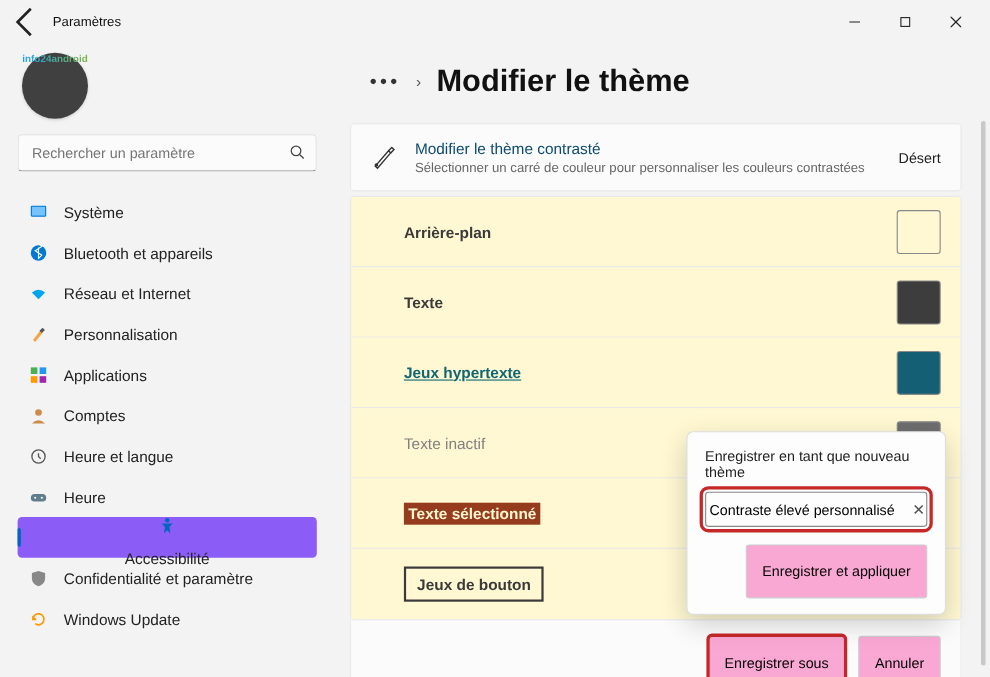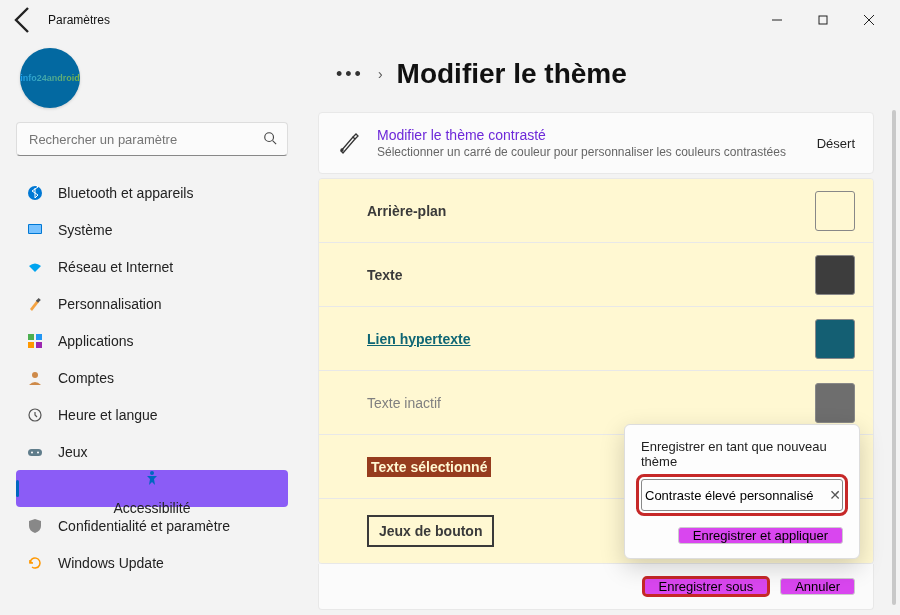--- a/index.html
+++ b/index.html
@@ -7,21 +7,21 @@
 
   .titlebar { display: flex; align-items: center; height: 40px; padding: 0 8px; }
   .titlebar .back { width: 32px; height: 32px; display:flex; align-items:center; justify-content:center; font-size:14px; cursor:pointer;}
   .titlebar .title { font-size: 12px; margin-left: 8px; color:#111;}
   .titlebar .spacer { flex: 1; }
   .winbtn { width: 46px; height: 32px; display:flex; align-items:center; justify-content:center; font-size:12px; cursor:pointer;}
   .winbtn svg { width:10px; height:10px; }
 
   .app { display:flex; height: 575px; }
   .sidebar { width: 300px; padding: 0 12px 0 16px; overflow-y:auto;}
-  .avatar { width: 60px; height: 60px; border-radius: 50%; background:#0369a1; box-shadow:0 1px 3px rgba(0,0,0,.15); margin: 8px 0 14px 4px; display:flex; align-items:center; justify-content:center;}
+  .avatar { width: 60px; height: 60px; border-radius: 50%; background:#404040; box-shadow:0 1px 3px rgba(0,0,0,.15); margin: 8px 0 14px 4px; display:flex; align-items:flex-start; justify-content:center;}
   .avatar span{ font-size:9px; font-weight:bold; background:linear-gradient(90deg,#1da1f2,#7cb342); -webkit-background-clip:text; color:transparent;}
   .search { display:flex; align-items:center; background:#fbfbfb; border:1px solid #ddd; border-bottom:1px solid #888; border-radius:4px; height:34px; padding:4px 10px; margin-bottom:18px;}
   .search input { flex:1; border:0; background:transparent; outline:none; font-size:13px; color:#555;}
   .search .sicon { font-size:14px; color:#444; }
 
   .nav { list-style:none; padding:0; margin:0; }
   .nav li { display:flex; align-items:center; height:37px; padding:0 10px; border-radius:4px; font-size:14px; color:#222; cursor:pointer; gap:14px; position:relative;}
   .nav li.active { background:#8b5cf6;flex-direction:column; }
   .nav li.active::before { content:""; position:absolute; left:0; top:10px; bottom:10px; width:3px; background:#0067c0; border-radius:2px;}
   .nav .icon { width:18px; height:18px; display:flex; align-items:center; justify-content:center; }
@@ -32,36 +32,36 @@
   .main::after{ content:""; position:absolute; right:4px; top:70px; bottom:10px; width:4px; background:#c8c8c8; border-radius:2px;}
   .breadcrumb { display:flex; align-items:center; gap:14px; margin:18px 0 22px 18px; }
   .breadcrumb .dots { font-size:18px; color:#333; letter-spacing:3px; cursor:pointer;}
   .breadcrumb .chev { font-size:14px; color:#555;}
   .breadcrumb h1 { font-size:28px; font-weight:600; margin:0; color:#111;}
 
   .card { background:#fbfbfb; border:1px solid #e8e8e8; border-radius:4px; }
   .card.header { display:flex; align-items:center; padding:14px 18px; gap:16px; margin-bottom:4px;}
   .card.header .hicon{ width:24px;height:24px; display:flex;align-items:center;justify-content:center;}
   .card.header .htext{ flex:1;}
-  .card.header .htitle{ font-size:14px; color:#6d28d9; margin-bottom:2px;}
+  .card.header .htitle{ font-size:14px; color:#0c4a6e; margin-bottom:2px;}
   .card.header .hdesc{ font-size:12px; color:#666;}
   .card.header .hright{ font-size:13px; color:#222;}
 
   .rows { border:1px solid #e8e8e8; border-radius:4px; overflow:hidden;}
   .row { display:flex; align-items:center; background:#fff8d2; padding:0 18px 0 48px; height:64px; border-bottom:1px solid #e8e8e8;}
   .row:last-child{ border-bottom:0;}
   .row .label { flex:1; font-size:14px; font-weight:600; color:#3a3a3a;}
   .row .swatch { width:40px; height:40px; border:1px solid #888; border-radius:3px;}
   .row.link .label{ color:#0f6674; text-decoration:underline;}
   .row.inactive .label{ color:#808080; font-weight:500;}
   .row.selected .label span{ background:#963c1e; color:#fff8d2; padding:2px 4px; font-weight:600;}
   .row.button .label span{ border:2px solid #3a3a3a; padding:6px 10px; display:inline-block; font-weight:600;}
 
   .actions { background:#fbfbfb; border:1px solid #e8e8e8; border-top:0; border-radius:0 0 4px 4px; padding:14px 18px; display:flex; justify-content:flex-end; gap:12px;}
-  .btn{ background:#d946ef; border:1px solid #ccc; border-radius:3px; padding:0 14px; font-size:13px; cursor:pointer;}
+  .btn{ background:#f9a8d4; border:1px solid #ccc; border-radius:3px; padding:16px 14px; font-size:13px; cursor:pointer;}
   .btn.highlight{ outline:3px solid #c62828; outline-offset:-1px;}
 
   .popup { position:absolute; right:40px; bottom:56px; width:236px; background:#fdfdfd; border:1px solid #ddd; border-radius:6px; box-shadow:0 8px 24px rgba(0,0,0,.18); padding:14px 16px; z-index:10;}
   .popup .ptitle{ font-size:13px; color:#222; margin-bottom:10px;}
   .popup .pfield{ display:flex; align-items:center; border:1px solid #888; border-radius:3px; height:32px; padding:0 1px; outline:3px solid #c62828; outline-offset:2px; margin-bottom:16px;}
   .popup .pfield input{ flex:1; border:0; outline:none; background:transparent; font-size:13px;}
   .popup .pfield .clr{ font-size:14px; color:#555; cursor:pointer;}
   .popup .pactions{ display:flex; justify-content:flex-end;}
 </style>
 </head>
@@ -104,34 +104,34 @@
         <svg width="14" height="14" viewBox="0 0 16 16" fill="none" stroke="#444" stroke-width="1.3">
             <circle cx="7" cy="7" r="5"></circle>
             <line x1="11" y1="11" x2="15" y2="15"></line>
           </svg>
       </span>
     </div>
     <ul class="nav">
       <li>
         <span class="icon">
             <svg viewBox="0 0 16 16">
+              <rect x="1" y="2" width="14" height="10" rx="1" fill="#0078d4"></rect>
+              <rect x="2" y="3" width="12" height="8" fill="#78c2ff"></rect>
+            </svg>
+          </span>
+        <span>Système</span>
+      </li>
+      <li>
+        <span class="icon">
+            <svg viewBox="0 0 16 16">
               <circle cx="8" cy="8" r="7" fill="#0078d4"></circle>
               <path d="M8 3v10l3-3-6-4 6-4-3-3" fill="none" stroke="#fff" stroke-width="1"></path>
             </svg>
           </span>
         <span>Bluetooth et appareils</span>
-      </li>
-      <li>
-        <span class="icon">
-            <svg viewBox="0 0 16 16">
-              <rect x="1" y="2" width="14" height="10" rx="1" fill="#0078d4"></rect>
-              <rect x="2" y="3" width="12" height="8" fill="#78c2ff"></rect>
-            </svg>
-          </span>
-        <span>Système</span>
       </li>
       <li>
         <span class="icon">
             <svg viewBox="0 0 16 16" fill="#00a4ef">
               <path d="M8 13 L2 7 Q8 2 14 7 Z"></path>
             </svg>
           </span>
         <span>Réseau et Internet</span>
       </li>
       <li>
@@ -173,21 +173,21 @@
         <span>Heure et langue</span>
       </li>
       <li>
         <span class="icon">
             <svg viewBox="0 0 16 16">
               <rect x="1" y="5" width="14" height="7" rx="3.5" fill="#607d8b"></rect>
               <circle cx="5" cy="8.5" r="1" fill="#fff"></circle>
               <circle cx="11" cy="8.5" r="1" fill="#fff"></circle>
             </svg>
           </span>
-        <span>Jeux</span>
+        <span>Heure</span>
       </li>
       <li class="active">
         <span class="icon">
             <svg viewBox="0 0 16 16" fill="#0067c0">
               <circle cx="8" cy="3" r="2"></circle>
               <path d="M3 6 H13 L10 9 L11 15 L8 12 L5 15 L6 9 Z"></path>
             </svg>
           </span>
         <span>Accessibilité</span>
       </li>
@@ -237,21 +237,21 @@
     <div class="rows">
       <div class="row">
         <div class="label">Arrière-plan</div>
         <div class="swatch" style="background:#fff8d2"></div>
       </div>
       <div class="row">
         <div class="label">Texte</div>
         <div class="swatch" style="background:#3d3d3d"></div>
       </div>
       <div class="row link">
-        <div class="label">Lien hypertexte</div>
+        <div class="label">Jeux hypertexte</div>
         <div class="swatch" style="background:#145f73"></div>
       </div>
       <div class="row inactive">
         <div class="label">Texte inactif</div>
         <div class="swatch" style="background:#6e6e6e"></div>
       </div>
       <div class="row selected">
         <div class="label"><span>Texte sélectionné</span></div>
         <div class="swatch" style="background:#963c1e"></div>
       </div>

